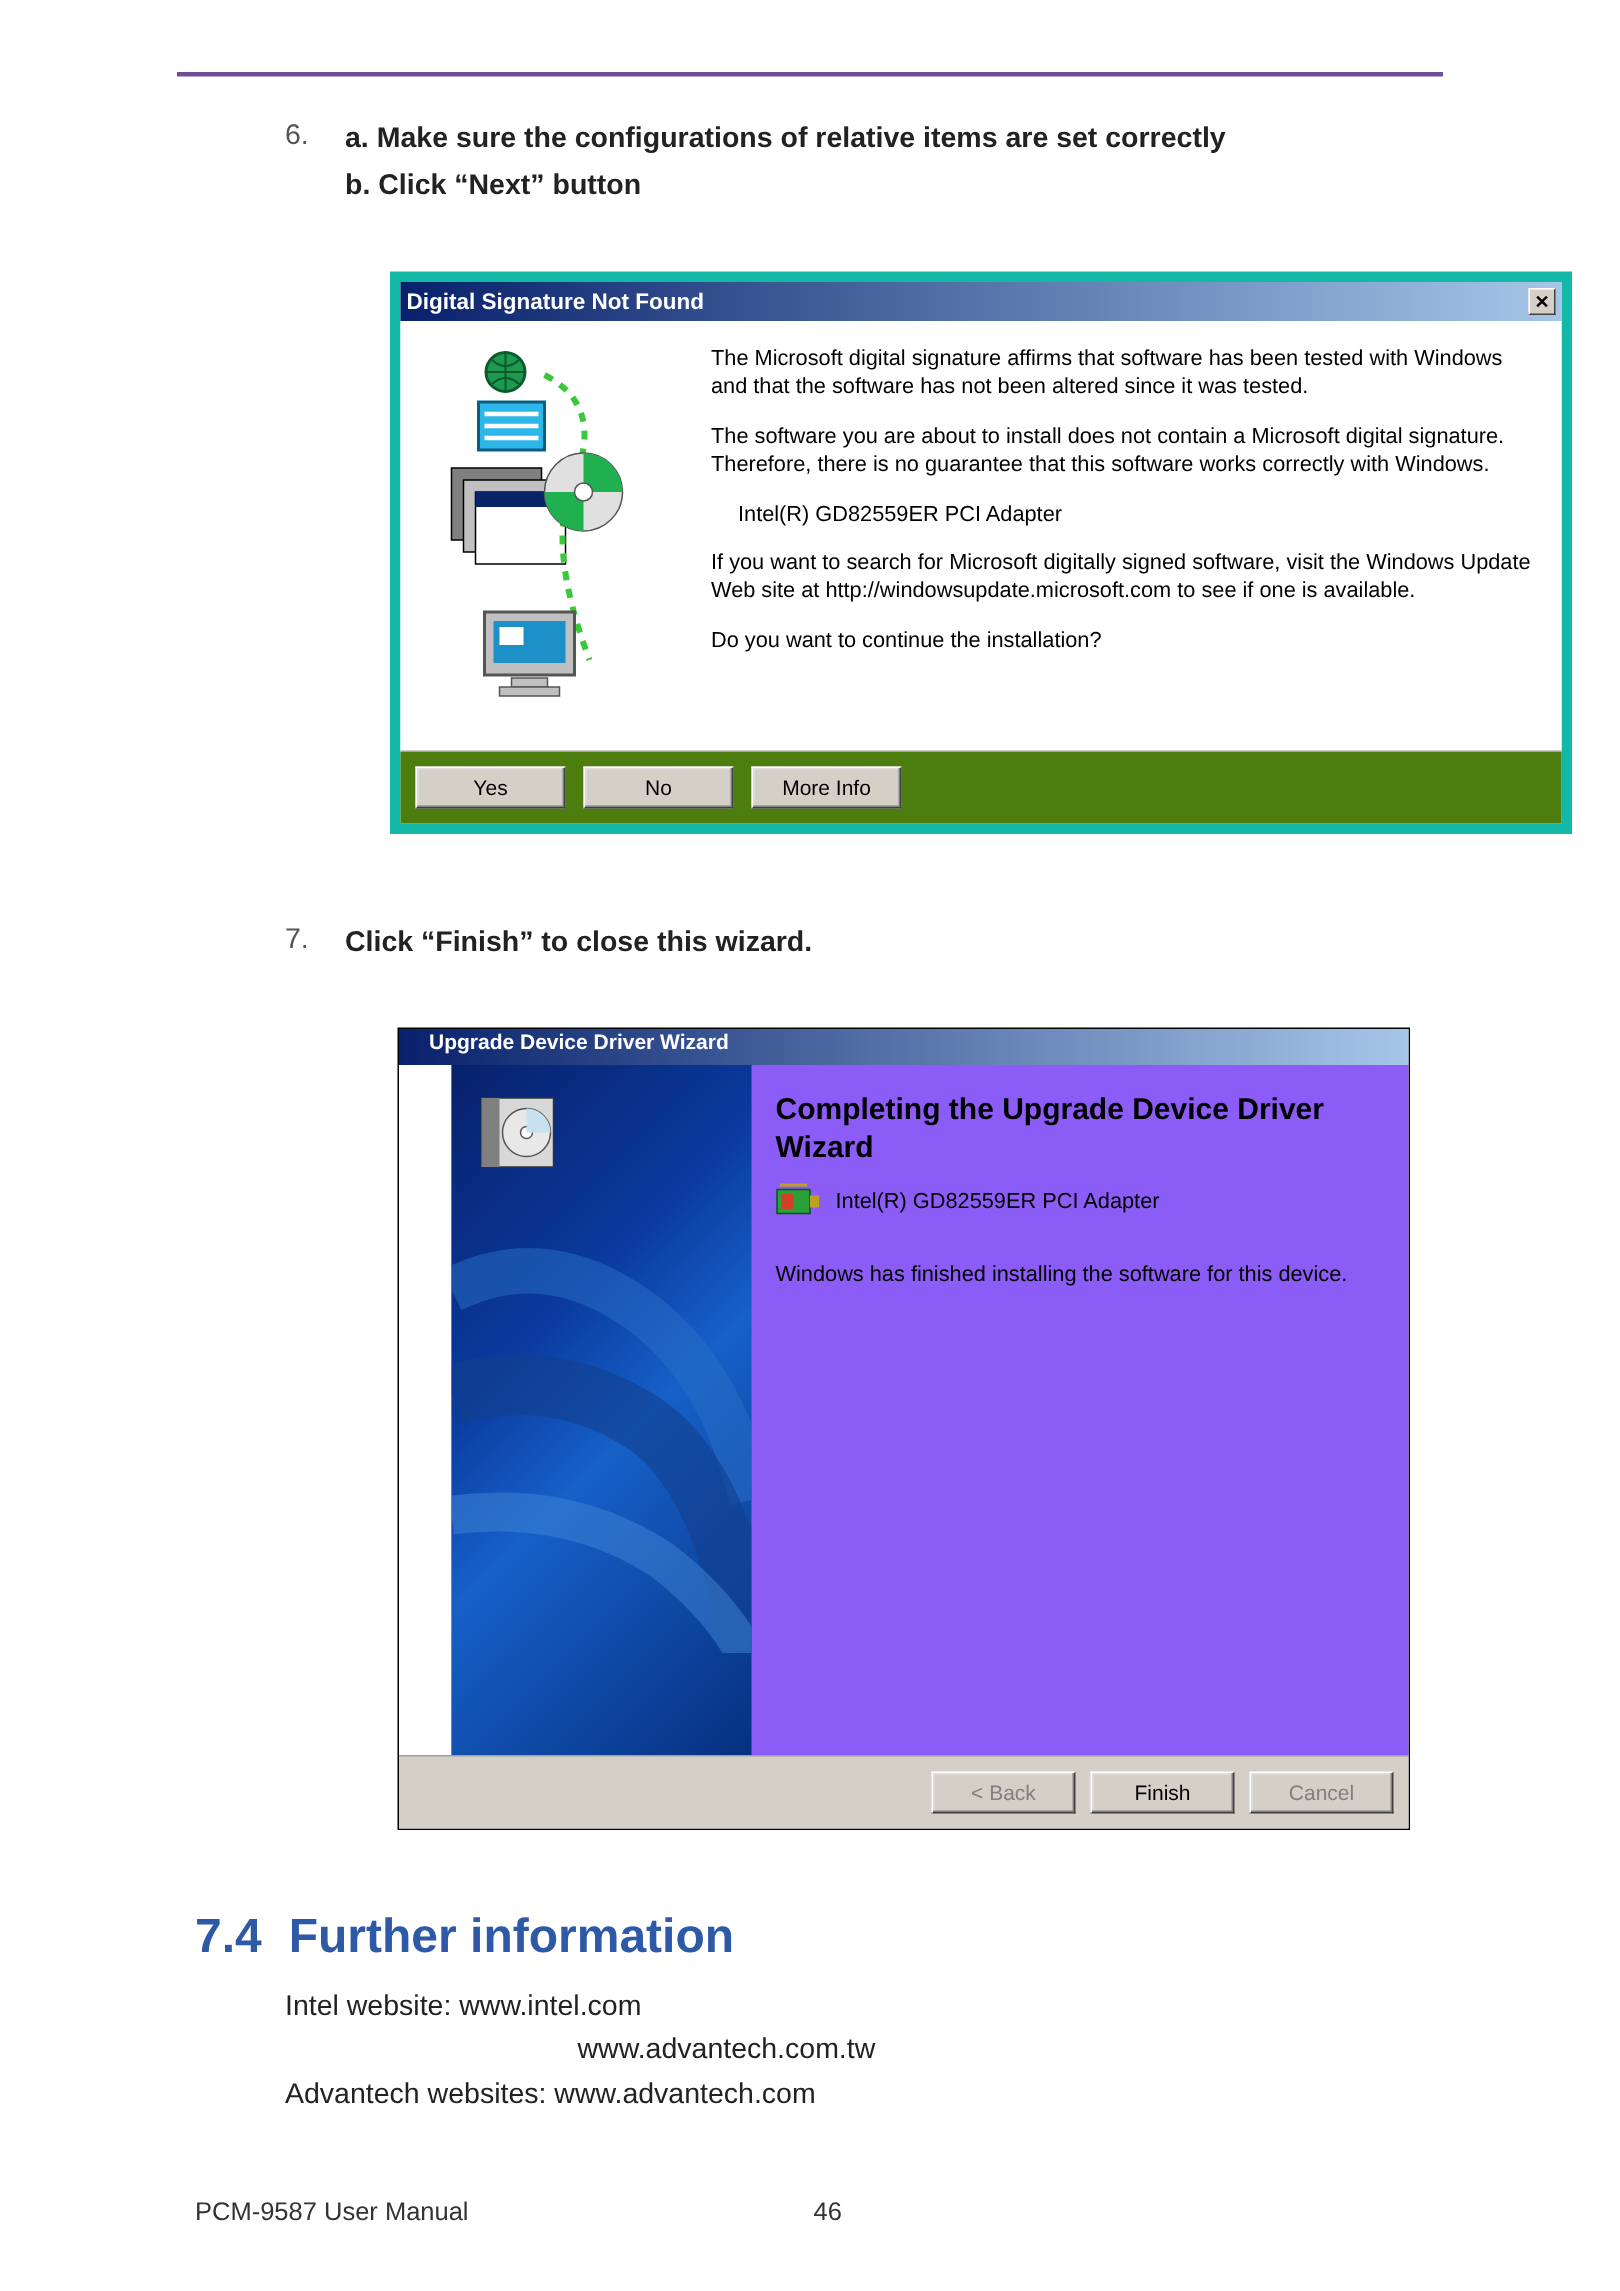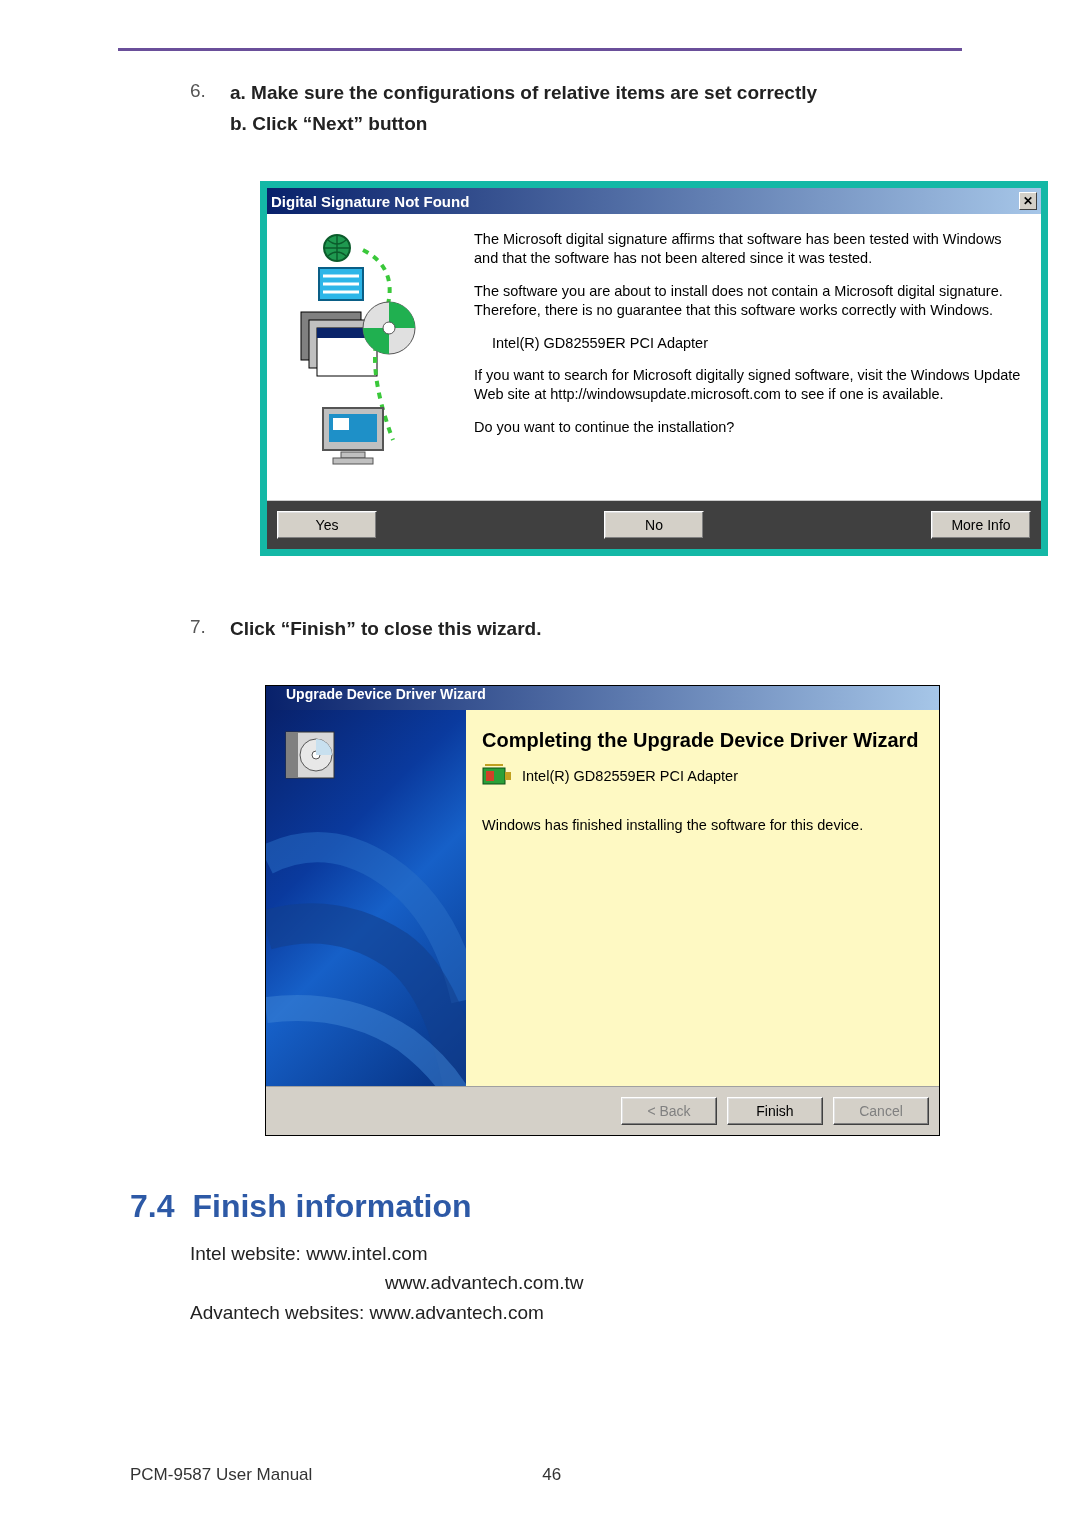--- a/index.html
+++ b/index.html
@@ -69,24 +69,24 @@
   .d1-right {
     flex: 1;
     font-family: Tahoma, "MS Sans Serif", Arial, sans-serif;
     font-size: 14.5px;
     color: #000;
     line-height: 1.3;
   }
   .d1-right p { margin-bottom: 14px; }
   .d1-right .dev { text-indent: 18px; }
   .d1-footer {
-    background: #404040;
+    background: #4d7c0f;
     padding: 10px;
     display: flex;
-    justify-content: space-between;
+    justify-content: flex-start;
     gap: 12px;
   }
   .win-btn {
     width: 100px; height: 28px;
     background: #d4d0c8;
     border: 1px solid #404040;
     border-top-color: #fff;
     border-left-color: #fff;
     box-shadow: inset -1px -1px 0 #808080, inset 1px 1px 0 #dfdfdf;
     font-size: 14px;
@@ -108,24 +108,25 @@
   .d2-title {
     background: linear-gradient(to right, #08216b, #a6c6e8);
     height: 24px;
     display: flex; align-items: flex-start; padding: 0 20px;
   }
   .d2-title-text {
     color: #fff; font-weight: bold; font-size: 14px;
     font-family: Tahoma, Arial, sans-serif;
   }
   .d2-body {
-    background: #fef9c3;
-    display: flex;
-    height: 376px;
+    background: #8b5cf6;
+    display: flex;
+    height: 460px;
     position: relative;
+    margin-left: 35px;
   }
   .d2-side {
     width: 200px;
     background: linear-gradient(135deg, #08216b 0%, #0a3a9e 35%, #1660c8 55%, #063080 100%);
     position: relative;
     overflow: hidden;
   }
   .d2-side svg { position: absolute; top: 16px; left: 16px; }
   .d2-main {
     flex: 1;
@@ -305,21 +306,21 @@
     </div>
     <div class="d2-footer">
       <div class="win-btn disabled">&lt; Back</div>
       <div class="win-btn">Finish</div>
       <div class="win-btn disabled">Cancel</div>
     </div>
   </div>
 
   <div class="sec74">
     <div class="sec74-h">
-      <span class="num">7.4</span><span>Finish information</span>
+      <span class="num">7.4</span><span>Further information</span>
     </div>
     <div class="sec74-body">
       <span class="line">Intel website: www.intel.com</span>
       <span class="line indent2">www.advantech.com.tw</span>
       <span class="line">Advantech websites: www.advantech.com</span>
     </div>
   </div>
 
 </div>
 

